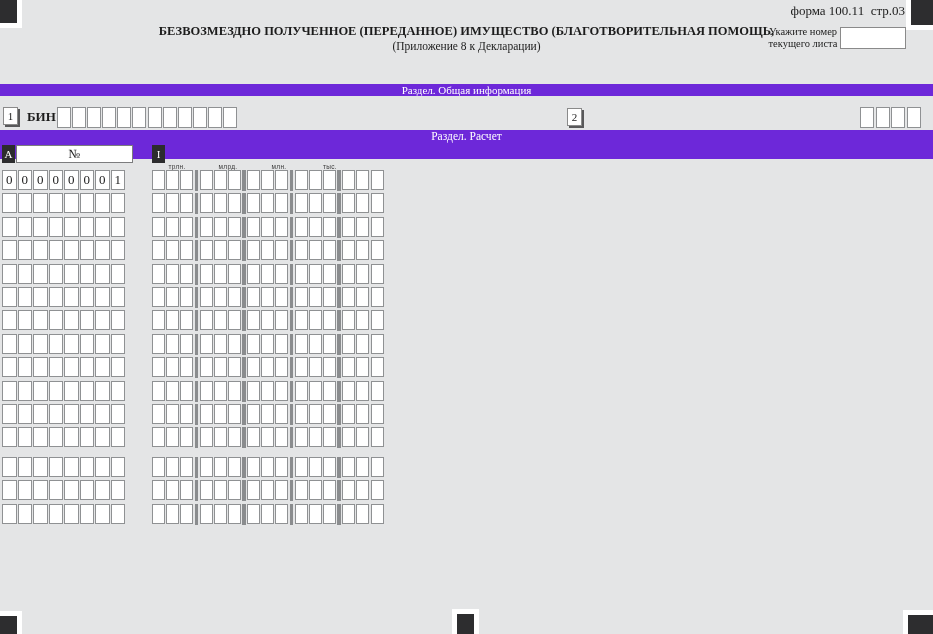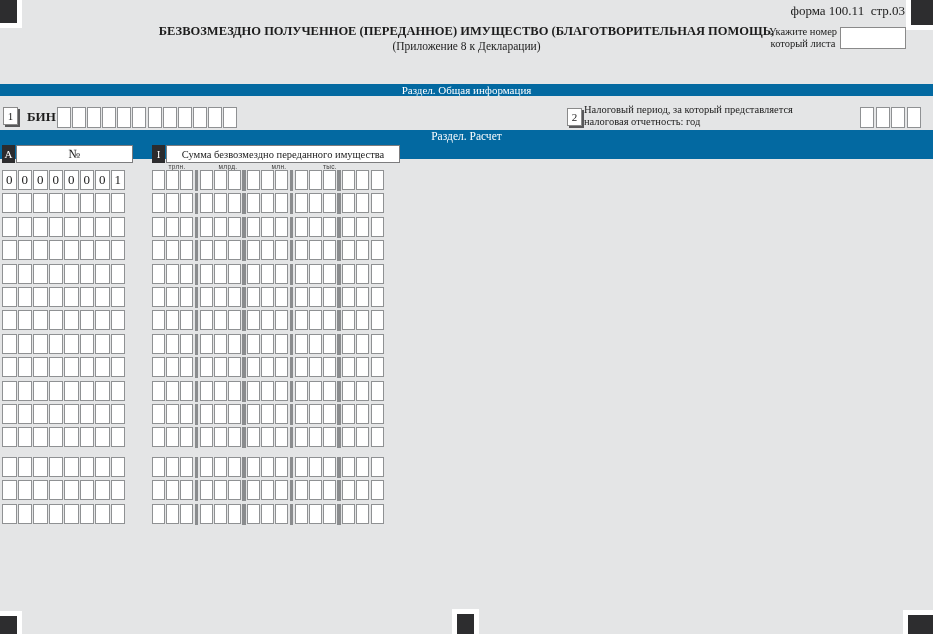--- a/index.html
+++ b/index.html
@@ -17,21 +17,21 @@
 
   .form-code{position:absolute; top:3px; right:28px; font-size:13px; white-space:pre;}
 
   .title{position:absolute; left:0; top:25px; width:933px; text-align:center; line-height:13.5px;}
   .title .t1{font-weight:bold; font-size:12.5px;}
   .title .t3{font-size:11.5px; margin-top:1px;}
 
   .sheet-label{position:absolute; left:763px; top:26px; width:80px; font-size:10.5px; line-height:11.5px;text-align:center;}
   .sheet-box{position:absolute; left:840px; top:27px; width:64px; height:20px; background:#fff; border:1px solid #8a8a8a;}
 
-  .bar{position:absolute; left:0; width:933px; background:#0369a1; color:#fff; text-align:center;}
+  .bar{position:absolute; left:0; width:933px; background:#6d28d9; color:#fff; text-align:center;}
   .bar1{top:84px; height:12px; font-size:11px; line-height:12px;}
   .bar2{top:130px; height:29px; font-size:11.5px; line-height:13.5px;}
 
   .numbox{position:absolute; width:13px; height:16px; background:#fff; border:1px solid #8a8a8a;
     box-shadow:2px 2px 0 #58585a; font-size:11px; text-align:center; line-height:16px;}
   .numbox1{left:3px; top:107px;}
   .numbox2{left:567px; top:108px;}
   .bin-label{position:absolute; left:27px; top:109px; font-size:13px; font-weight:bold;}
   .taxperiod-label{position:absolute; left:584px; top:104px; width:280px; font-size:10.5px; line-height:11.5px;}
 
@@ -83,21 +83,21 @@
 
   <div class="form-code">форма 100.11  стр.03</div>
 
   <div class="title">
     <div class="t1">БЕЗВОЗМЕЗДНО ПОЛУЧЕННОЕ (ПЕРЕДАННОЕ) ИМУЩЕСТВО (БЛАГОТВОРИТЕЛЬНАЯ ПОМОЩЬ,</div>
     <div class="t3">(Приложение 8 к Декларации)</div>
   </div>
 
   <div class="sheet-label">
     <div>Укажите номер</div>
-    <div>который листа</div>
+    <div>текущего листа</div>
   </div>
   <div class="sheet-box"></div>
 
   <div class="bar bar1">
     <span>Раздел. Общая информация</span>
   </div>
 
   <div class="numbox numbox1">1</div>
   <div class="bin-label">БИН</div>
   <div class="cellrow" id="bin-cells">
@@ -109,39 +109,34 @@
       <div class="cell cB"></div>
       <div class="cell cB"></div>
       <div class="cell cB"></div>
       <div class="cell cB"></div>
       <div class="cell cB"></div>
       <div class="cell cB"></div>
       <div class="cell cB"></div>
     </div>
 
   <div class="numbox numbox2">2</div>
-  <div class="taxperiod-label">
-    <div>Налоговый период, за который представляется</div>
-    <div>налоговая отчетность: год</div>
-  </div>
   <div class="cellrow" id="year-cells">
       <div class="cell cB"></div>
       <div class="cell cB"></div>
       <div class="cell cB"></div>
       <div class="cell cB"></div>
     </div>
 
   <div class="bar bar2">
     <span>Раздел. Расчет</span>
   </div>
 
   <div class="lettercell letterA">А</div>
   <div class="colhead headA">№</div>
   <div class="lettercell letterI">I</div>
-  <div class="colhead headI">Сумма безвозмездно переданного имущества</div>
 
   <div id="scale-labels">
       <span class="scale-label" style="left: 159px;">трлн.</span>
       <span class="scale-label" style="left: 210px;">млрд.</span>
       <span class="scale-label" style="left: 261px;">млн.</span>
       <span class="scale-label" style="left: 312px;">тыс.</span>
     </div>
 
 
 <div class="rowflex rowA" style="top: 170px;">

